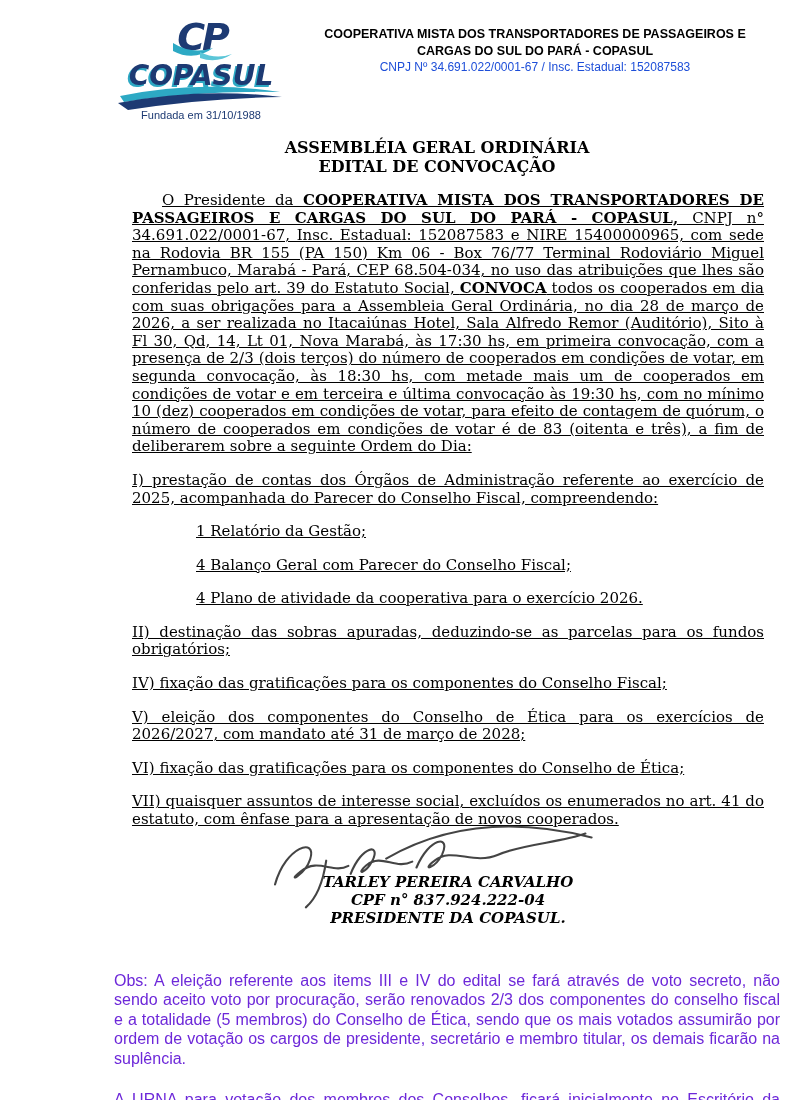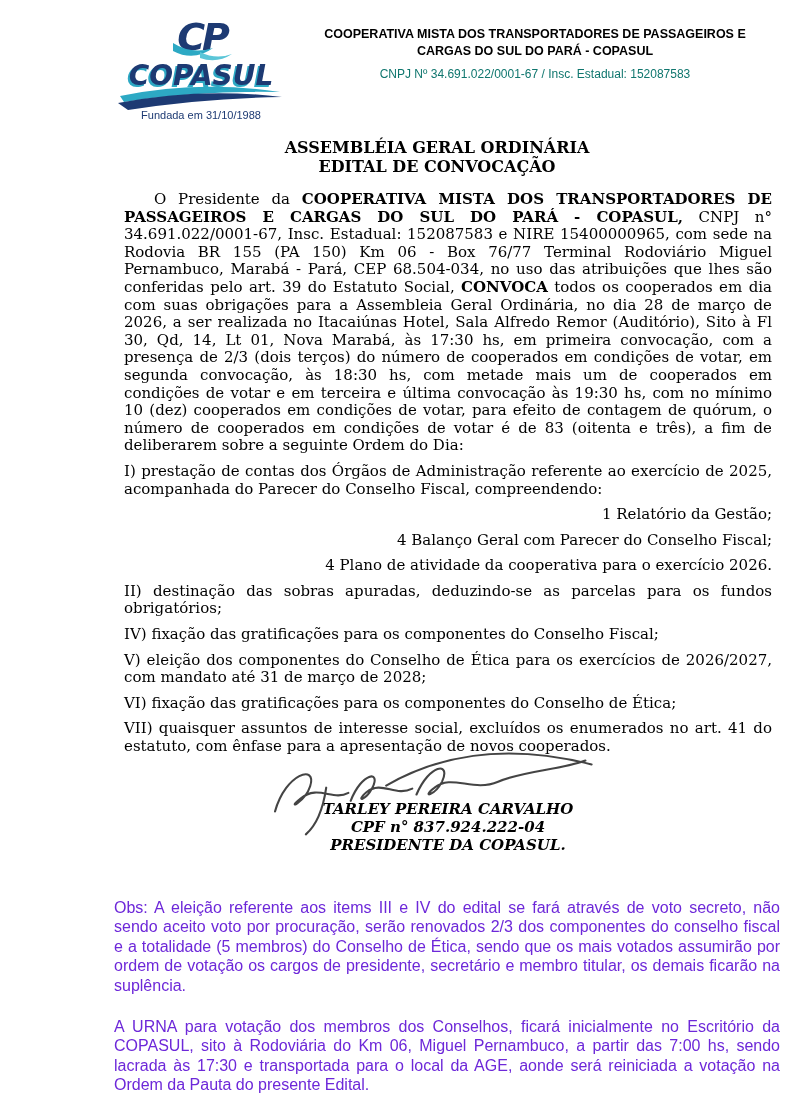--- a/index.html
+++ b/index.html
@@ -9,29 +9,29 @@
   }
   
   .header{display:flex;align-items:flex-start;padding:10px 44px 0 72px;}
   .logo{width:168px;flex:0 0 168px;}
   .header-text{flex:1;text-align:center;padding-top:16px;}
   .company-name{
     font-family:"Liberation Sans",sans-serif;font-weight:bold;font-size:12.5px;
     line-height:1.35;max-width:470px;margin:0 auto;color:#000;
   }
   .registration{
-    font-family:"Liberation Sans",sans-serif;font-size:12px;color:#0f766e;margin-top:7px;
+    font-family:"Liberation Sans",sans-serif;font-size:12px;color:#1d4ed8;
   }
   
   .doc-title{margin-top:14px;text-align:center;font-weight:bold;font-size:16px;line-height:19px;}
   
   .body-text{margin:15px 50px 0 72px;font-size:15px;line-height:17.6px;text-align:justify;}
-  .body-text p{margin:8px;}
+  .body-text p{margin:16px;text-decoration:underline;}
   p.opening{text-indent:30px;}
-  .subitem{padding-left:64px;text-align:right;}
+  .subitem{padding-left:64px;text-align:left;}
   .dateline{text-align:right;margin-top:17px;}
   
   .sig-block{position:relative;margin-top:44px;text-align:center;font-weight:bold;height:74px;}
   .sig-block .line{line-height:18px;font-size:15px;font-style:italic;}
   .sig-svg{position:absolute;top:-46px;left:50%;transform:translateX(-55%) rotate(-2deg);}
   
   .notes{margin:24px 50px 0 70px;font-family:"Liberation Sans",sans-serif;
     font-size:16px;line-height:19.6px;text-align:justify;color:#6d28d9;}
   .notes p{margin:0;}
   .notes .urna{margin-top:21px;}

